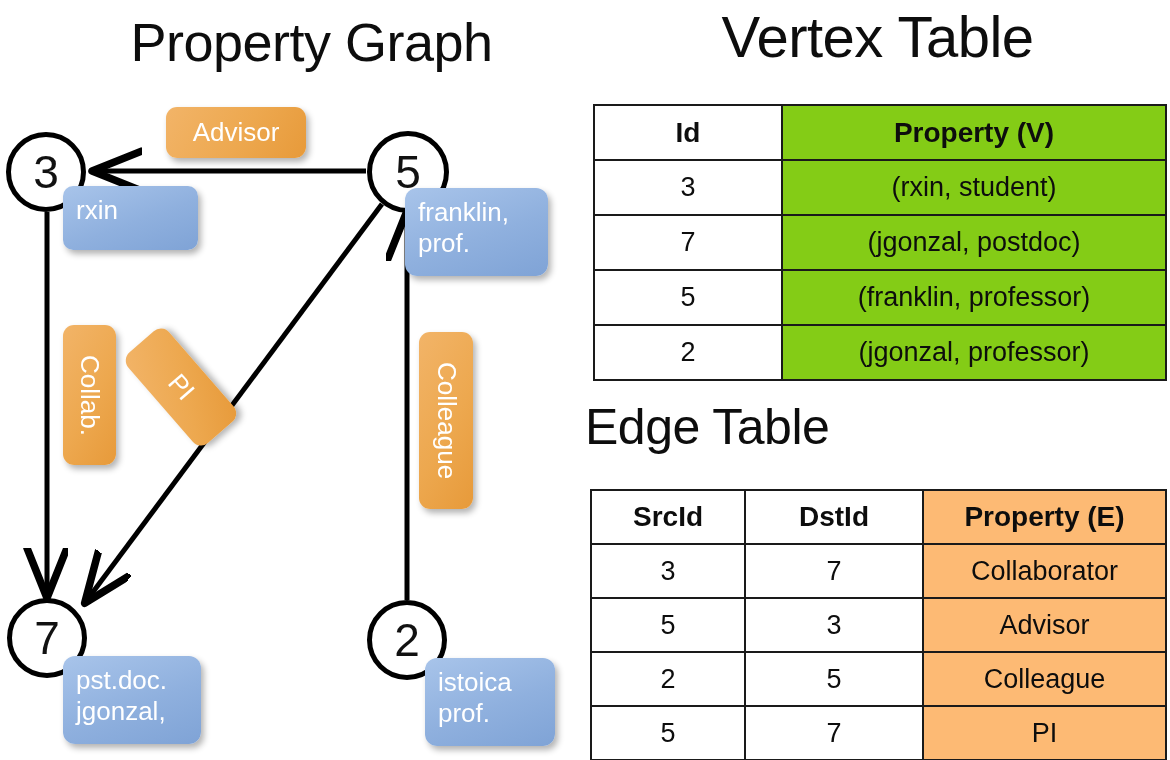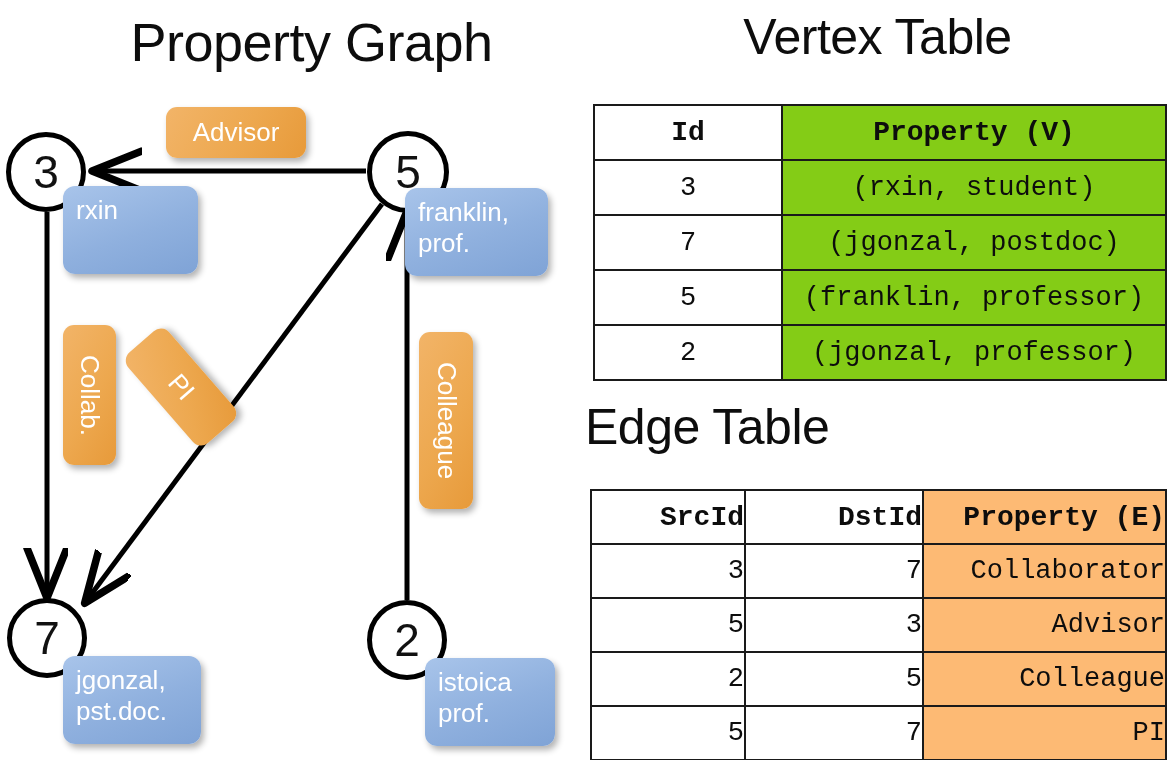--- a/index.html
+++ b/index.html
@@ -30,21 +30,21 @@
     width: 585px;
     text-align: center;
     font-size: 54px;
     line-height: 60px;
     padding-left: 19px;
   }
   #title-vertex-table {
     left: 585px; top: 8px;
     width: 585px;
     text-align: center;
-    font-size: 50px;
+    font-size: 58px;
     line-height: 58px;
   }
   #title-edge-table {
     left: 585px; top: 398px;
     width: 585px;
     font-size: 50px;
     line-height: 58px;
   }
 
   
@@ -106,21 +106,21 @@
     writing-mode: vertical-rl;
     text-orientation: mixed;
     white-space: nowrap;
   }
 
   
   .tbl {
     position: absolute;
     border-collapse: collapse;
     table-layout: fixed;
-    font-family: Liberation Mono, monospace;
+    font-family: Liberation Sans, sans-serif;
   }
   .tbl td, .tbl th {
     border: 2px solid #1a1a1a;
     text-align: center;
     font-weight: 400;
     font-size: 27px;
     color: #0d0d0d;
     padding: 0;
   }
   .tbl th {
@@ -129,21 +129,21 @@
   }
   .cell-v { background: #84cc16; }
   .cell-e { background: #fdba74; }
   .cell-plain { background: #ffffff; }
 
   #vertex-table { left: 593px; top: 104px; width: 574px; }
   #vertex-table th, #vertex-table td { height: 53px; }
   #vertex-table .col-id { width: 186px; }
 
   #edge-table { left: 590px; top: 489px; width: 577px; }
-  #edge-table th, #edge-table td { height: 52px; text-align: right; }
+  #edge-table th, #edge-table td { height: 52px; }
   #edge-table .col-src { width: 152px; }
   #edge-table .col-dst { width: 176px; }
 </style>
 </head>
 <body>
 
 <div class="title" id="title-property-graph">Property Graph</div>
 
 <div class="title" id="title-vertex-table">Vertex Table</div>
 
@@ -165,32 +165,32 @@
     <line x1="382" y1="204" x2="87" y2="600" stroke="#000" stroke-width="5" marker-end="url(#arrowhead)"></line>
 
     <line x1="407" y1="600" x2="407" y2="215" stroke="#000" stroke-width="5" marker-end="url(#arrowhead)"></line>
   </svg>
 
   <div class="node" style="left:6px;  top:132px; width:80px; height:80px;">3</div>
   <div class="node" style="left:367px;top:131px; width:82px; height:82px;">5</div>
   <div class="node" style="left:7px;  top:598px; width:80px; height:80px;">7</div>
   <div class="node" style="left:367px;top:600px; width:80px; height:80px;">2</div>
 
-  <div class="vbox" style="left:63px; top:186px; width:135px; height:88px;">
+  <div class="vbox" style="left:63px; top:186px; width:135px; height:64px;border-radius:10px;">
     <div>rxin</div>
   </div>
 
   <div class="vbox" style="left:405px; top:188px; width:143px; height:88px;">
     <div>franklin,</div>
     <div>prof.</div>
   </div>
 
   <div class="vbox" style="left:63px; top:656px; width:138px; height:88px;">
+    <div>pst.doc.</div>
     <div>jgonzal,</div>
-    <div>pst.doc.</div>
   </div>
 
   <div class="vbox" style="left:425px; top:658px; width:130px; height:88px;">
     <div>istoica</div>
     <div>prof.</div>
   </div>
 
   <div class="ebox" style="left:166px; top:107px; width:140px; height:51px;">
     <span>Advisor</span>
   </div>

